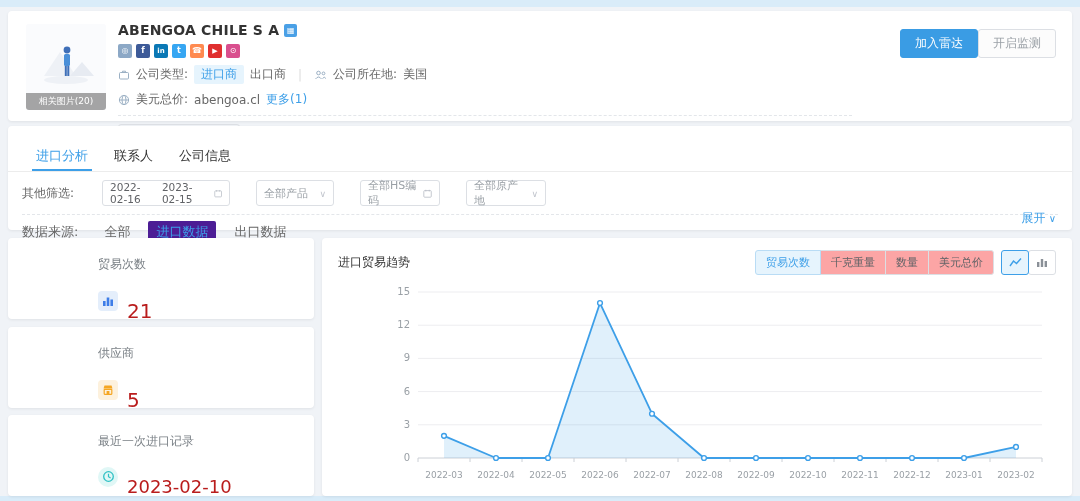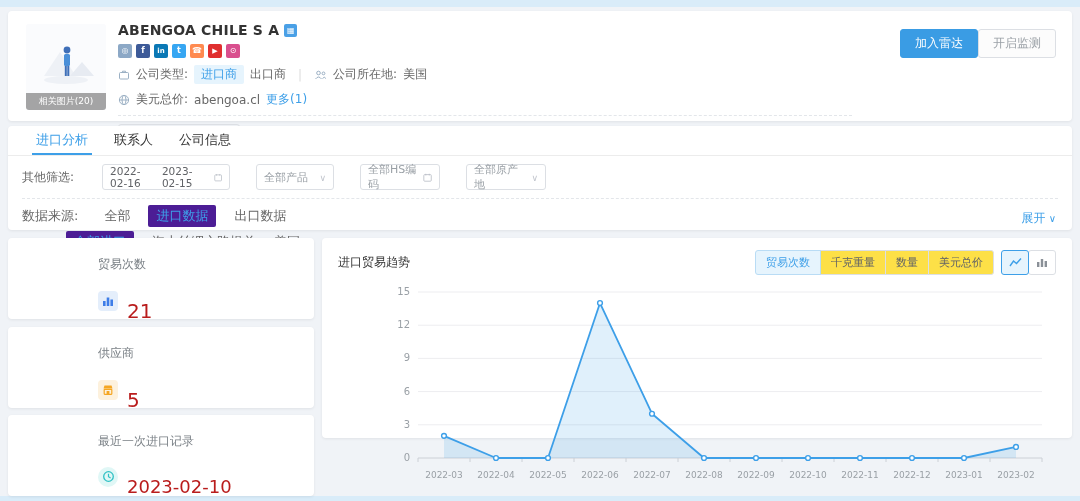--- a/index.html
+++ b/index.html
@@ -34,21 +34,21 @@
     display:flex;align-items:center;justify-content:space-between;padding:0 7px;box-sizing:border-box;}
   .sim-box span{font-size:10.5px;color:#8a9097;}
   .hbtns{position:absolute;right:16px;top:18px;display:flex;}
   .btn-primary{background:#3a9ce4;color:#fff;border:1px solid #3a9ce4;border-radius:3px;
     font-size:12px;padding:5px 14px;cursor:pointer;font-family:inherit;}
   .btn-default{background:#fcfcfc;color:#9aa0a6;border:1px solid #dcdfe4;border-radius:3px;
     font-size:12px;padding:5px 14px;cursor:pointer;font-family:inherit;}
 
   
   .filter-card{left:8px;top:126px;width:1064px;height:104px;}
-  .tabs{display:flex;gap:26px;padding:0 0 0 28px;border-bottom:1px solid #ececec;height:29px;align-items:center;}
+  .tabs{display:flex;gap:26px;padding:16px 0 0 28px;border-bottom:1px solid #ececec;height:29px;align-items:center;}
   .tab{font-size:13px;color:#333;cursor:pointer;height:29px;line-height:27px;position:relative;}
   .tab.active{color:#3d9fe8;}
   .tab.active::after{content:"";position:absolute;left:-4px;right:-4px;bottom:0;height:2px;background:#3d9fe8;}
   .frow{display:flex;align-items:center;gap:26px;padding:8px 0 0 14px;}
   .flabel{font-size:12px;color:#666;margin-right:2px;}
   .fbox{height:26px;border:1px solid #dcdfe4;border-radius:3px;display:flex;align-items:center;
     box-sizing:border-box;padding:0 7px;gap:6px;background:#fff;}
   .fbox span{font-size:10.5px;color:#606266;}
   .fbox .ph{color:#9aa0a6;font-size:11px;}
   .chev::after{content:"∨";color:#c0c4cc;font-size:9px;}
@@ -67,26 +67,26 @@
   .stat-label{font-size:12px;color:#7a8086;}
   .stat-val{display:flex;align-items:center;gap:9px;margin-top:6px;}
   .stat-num{font-size:20px;color:#b91c1c;margin-top:20px;}
   .stat-num.date{font-size:18px;}
   .icon-chip{width:20px;height:20px;border-radius:4px;display:flex;align-items:center;justify-content:center;}
   .icon-blue{background:#e4eefb;}
   .icon-orange{background:#fdf1dd;}
   .icon-teal{background:#e0f7f6;border-radius:50%;}
 
   
-  .chart-card{left:322px;top:238px;width:750px;height:200px;}
+  .chart-card{left:322px;top:238px;width:750px;height:258px;}
   .chart-head{display:flex;align-items:center;justify-content:space-between;padding:12px 16px 0 16px;}
   .chart-title{font-size:12px;color:#333;}
   .chart-ctrls{display:flex;align-items:center;gap:8px;}
   .seg{display:flex;}
-  .seg-btn{border:1px solid #dcdfe4;background:#fde047;color:#606266;font-size:11px;
+  .seg-btn{border:1px solid #dcdfe4;background:#fca5a5;color:#606266;font-size:11px;
     padding:4px 10px;margin-left:-1px;cursor:pointer;font-family:inherit;}
   .seg-btn:first-child{border-radius:3px 0 0 3px;margin-left:0;}
   .seg-btn:last-child{border-radius:0 3px 3px 0;}
   .seg-btn.active{background:#e6f4fd;color:#3d9fe8;border-color:#b9dcf5;position:relative;z-index:1;}
   .iconbtn{width:26px;height:23px;border:1px solid #dcdfe4;background:#fff;border-radius:3px;
     display:flex;align-items:center;justify-content:center;cursor:pointer;margin-left:-1px;}
   .iconbtn.active{background:#e6f4fd;border-color:#3d9fe8;z-index:1;}
   .chart-area{position:absolute;left:16px;right:16px;top:42px;bottom:8px;}
 </style>
 </head>

